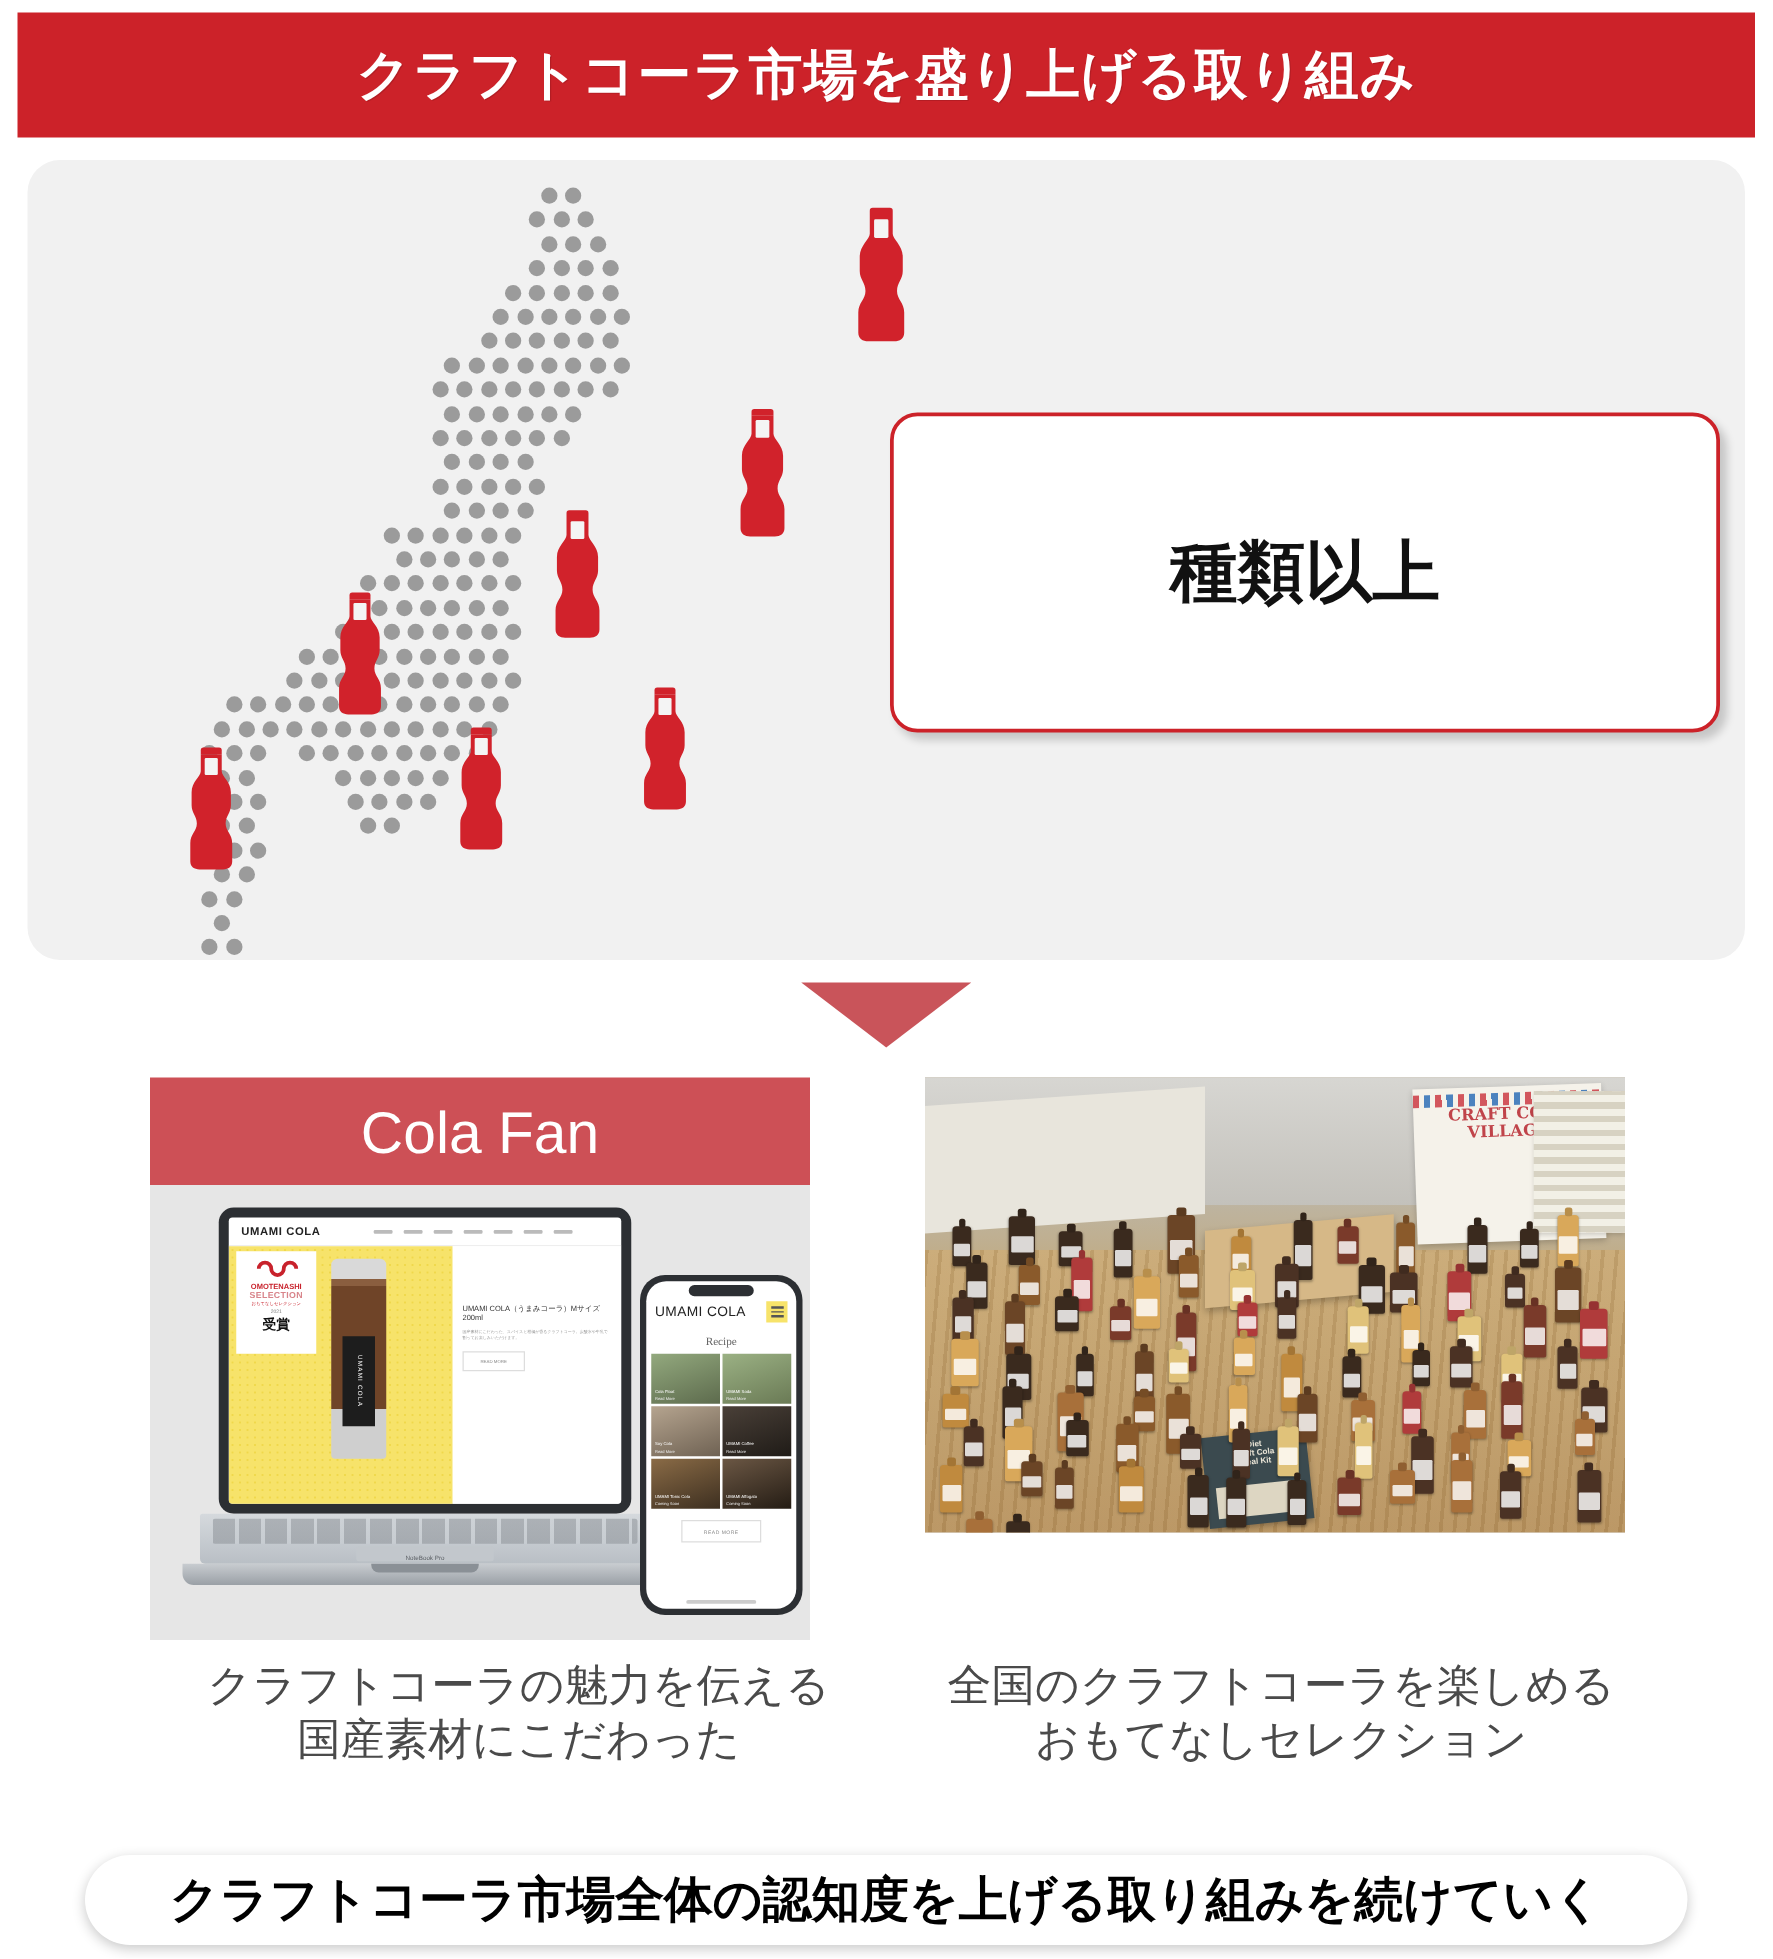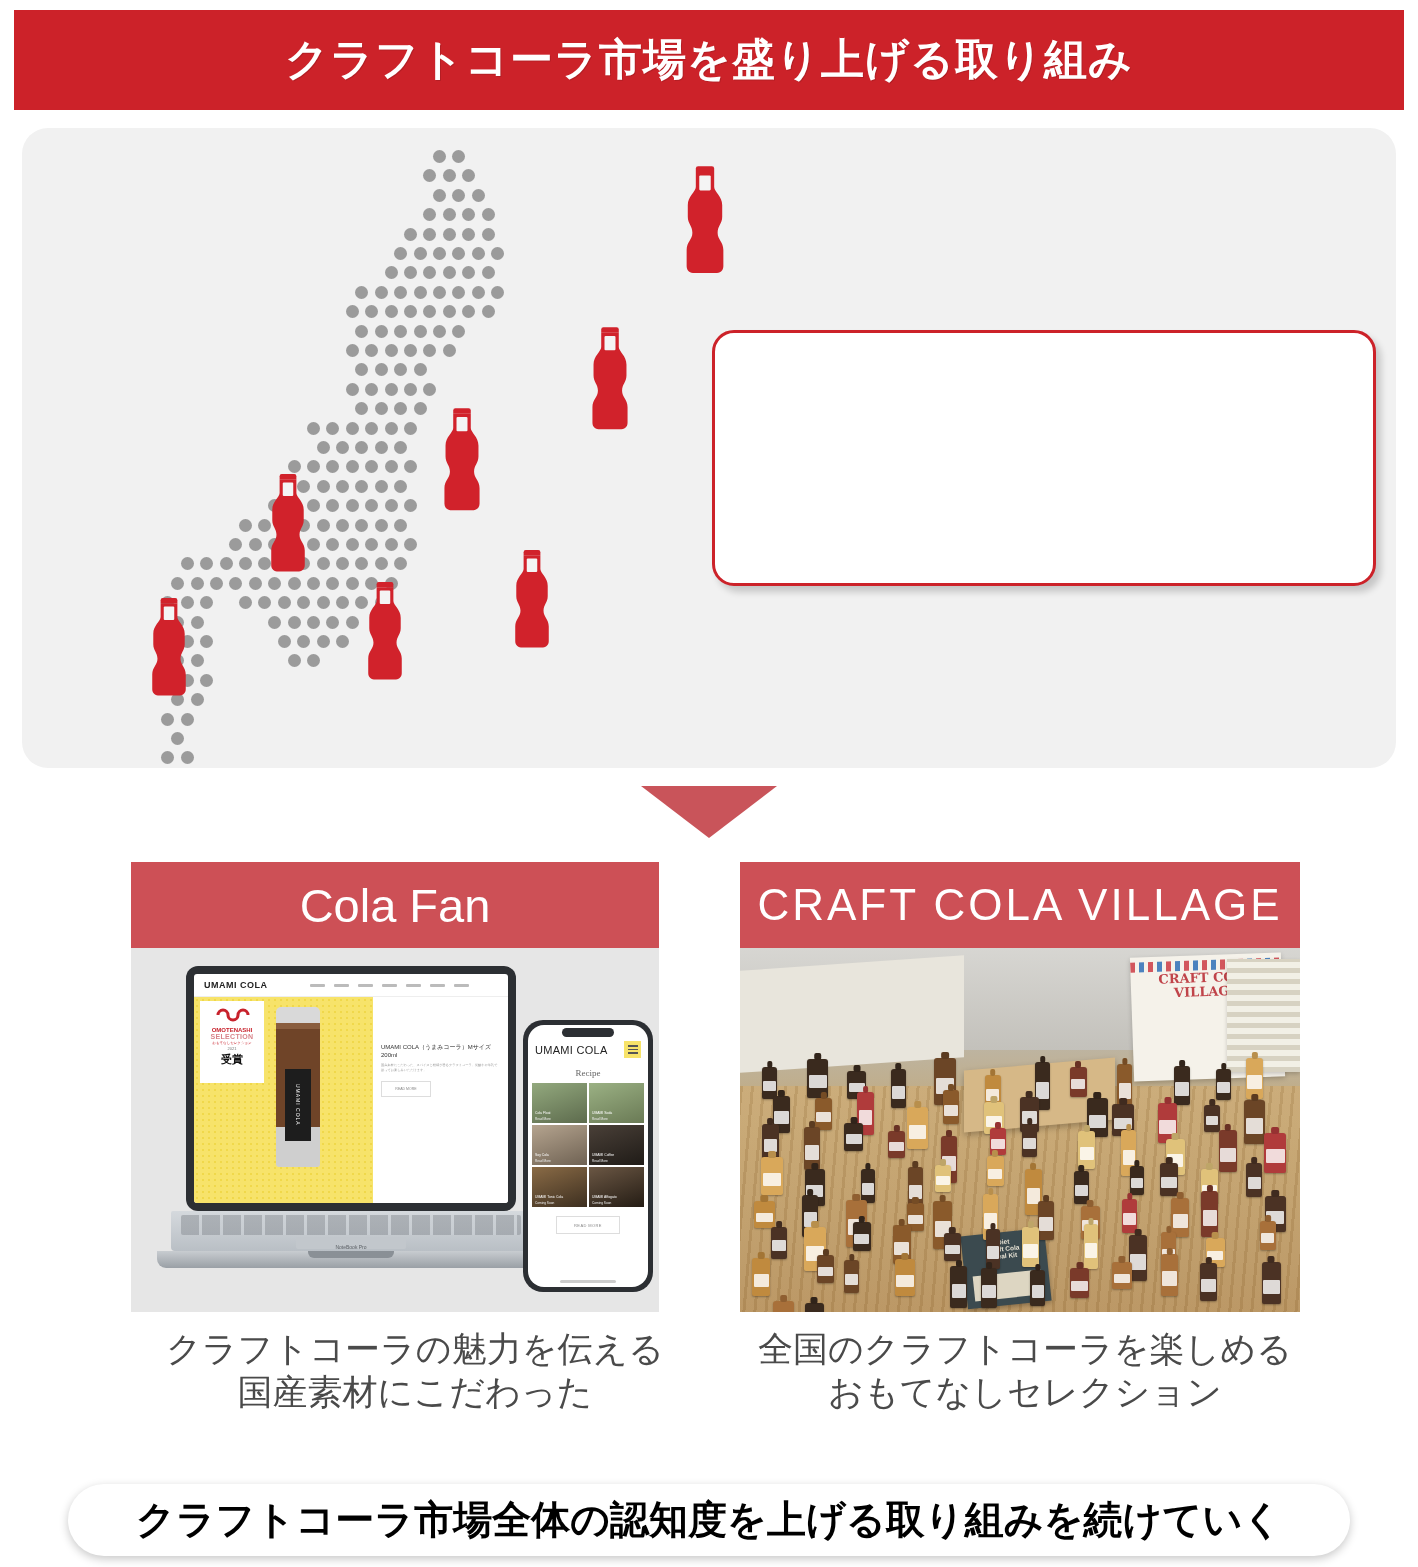--- a/index.html
+++ b/index.html
@@ -39,21 +39,21 @@
          border-left:68px solid transparent;border-right:68px solid transparent;
          border-top:52px solid #c9545a;}
 
   
   .card{position:absolute;top:862px;}
   .card-head{height:86px;background:#cd5056;display:flex;align-items:center;justify-content:center;}
   .card-head-text{color:#fff;font-size:47px;font-weight:400;font-family:"Liberation Sans","DejaVu Sans",sans-serif;}
   .card-head-text.spaced{letter-spacing:3px;font-size:44px;}
   .card-body{background:#e6e6e6;position:relative;overflow:hidden;}
 
-  .card-left{left:131px;width:528px;}
+  .card-left{left:120px;width:528px;}
   .card-left .card-body{height:364px;}
   .card-right{left:740px;width:560px;}
   .card-right .card-body{height:364px;background:#b4a893;}
 
   .caption{position:absolute;text-align:center;color:#4a4a4a;font-size:35px;line-height:1.22;
            font-family:"DejaVu Sans","Liberation Sans",sans-serif;font-weight:400;}
   .caption-left{left:100px;top:1328px;width:630px;}
   .caption-right{left:710px;top:1328px;width:630px;}
 
   
@@ -401,20 +401,21 @@
         <svg width="42" height="101.64" viewBox="0 0 40 97">
     <path d="M14 2h12a2 2 0 0 1 2 2v3h-16V4a2 2 0 0 1 2-2z" fill="#d1222b"></path>
     <path d="M12 7h16v13c0 4 7 8 7 16v10c0 6-4 8-4 14s5 8 5 15v14c0 4-3 6-7 6H11c-4 0-7-2-7-6V75c0-7 5-9 5-15s-4-8-4-14V36c0-8 7-12 7-16V7z" fill="#d1222b"></path>
     <rect x="15" y="10" width="10" height="13" rx="1" fill="#f4f4f4"></rect>
   </svg>
       </div>
     </div>
 
   <div class="callout" style="left:690px;top:202px;">
     <div class="callout-line2">
+      <span class="callout-post">種類以上</span>
     </div>
   </div>
 </div>
 
 <div class="arrow"></div>
 
 <div class="card card-left">
   <div class="card-head">
     <div class="card-head-text">Cola Fan</div>
   </div>
@@ -509,23 +510,20 @@
           </div>
         <div class="ph-btn">READ MORE</div>
         <div class="ph-bar"></div>
       </div>
     </div>
 
   </div>
 </div>
 
 <div class="card card-right">
-  <div class="card-head">
-    <div class="card-head-text spaced">CRAFT COLA VILLAGE</div>
-  </div>
   <div class="card-body">
     <div class="photo">
       <div class="floor"></div>
       <div class="tablecloth"></div>
       <div class="wood"></div>
       <div class="crate"></div>
 
       <div class="poster">
         <div class="poster-flags"></div>
         <div class="poster-t">

